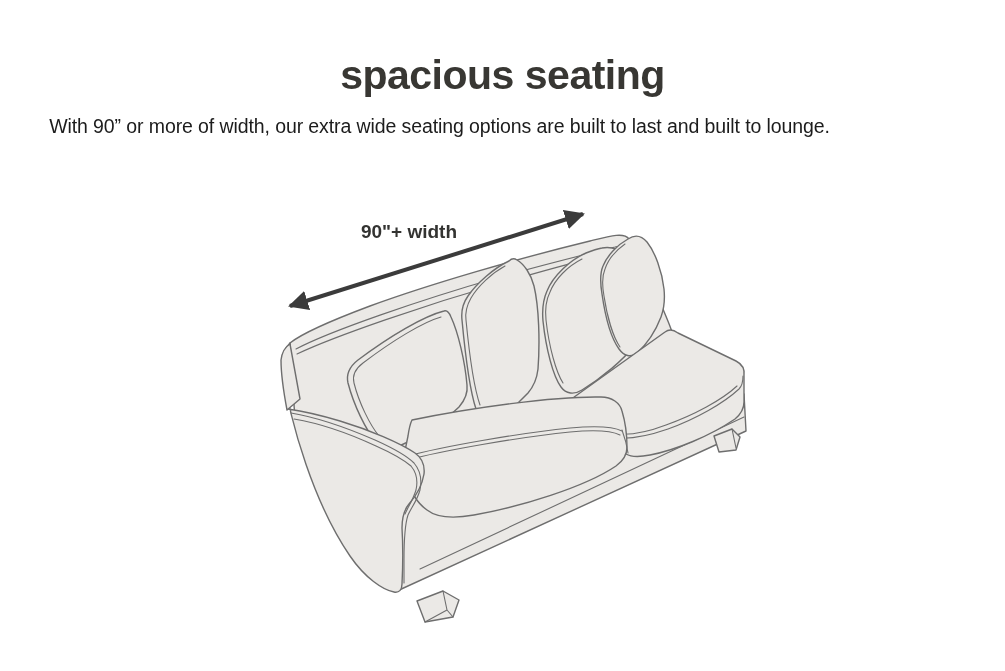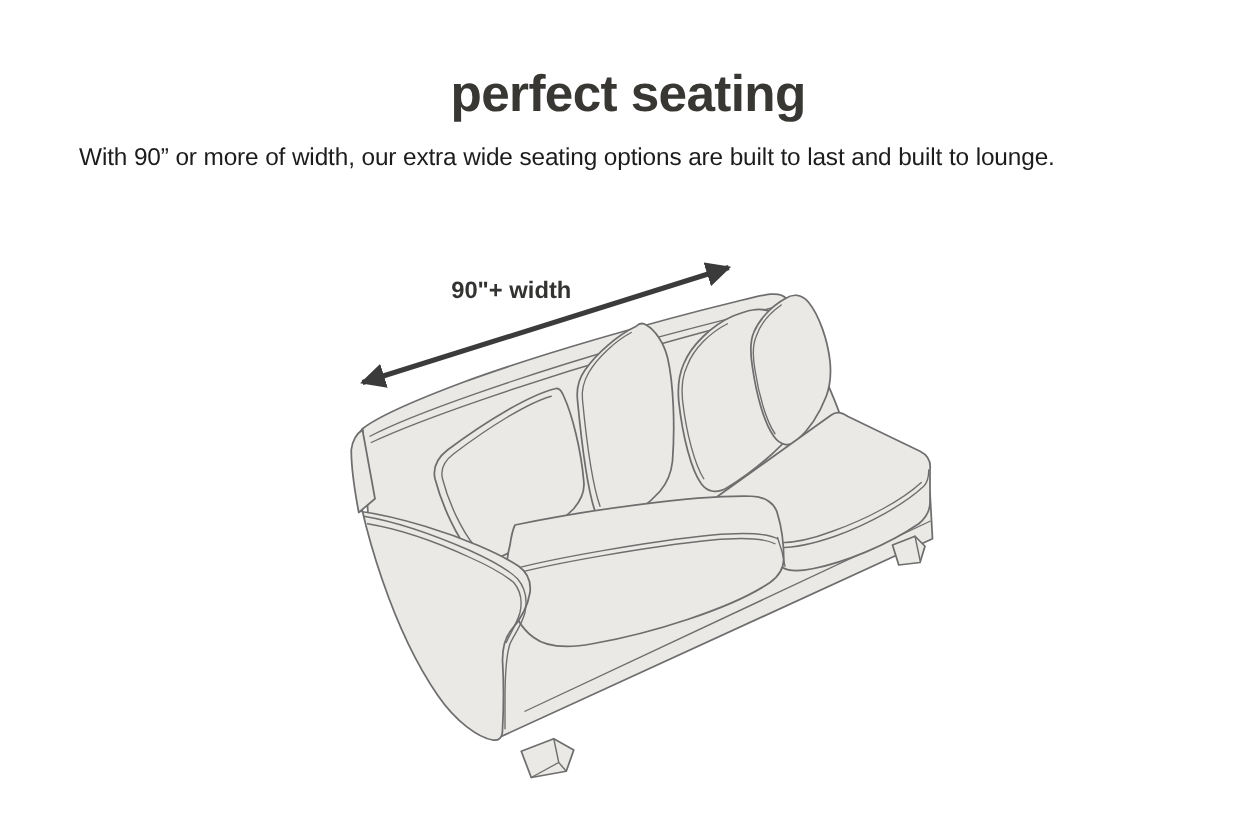--- a/index.html
+++ b/index.html
@@ -20,38 +20,37 @@
     color:#383733;
   }
   .subtitle{
     position:absolute;
     left:0;top:113px;width:879px;
     text-align:center;
     font-size:19.5px;
     line-height:26px;
     letter-spacing:-0.1px;
     color:#1c1c1c;
-    margin-left:14px;
   }
   .figure{
     position:absolute;left:0;top:0;width:1005px;height:671px;
   }
   .dim-label{
     font-family:"Liberation Sans", sans-serif;
     font-size:19px;
     font-weight:700;
     fill:#333331;
   }
 </style>
 </head>
 <body>
 
 <div class="page">
 
-  <div class="title">perfect seating</div>
+  <div class="title">spacious seating</div>
 
   <div class="subtitle">
     <div>With 90” or more of width, our extra wide seating options are built to last and built to lounge.</div>
   </div>
 
   <svg class="figure" width="1005" height="671" viewBox="0 0 1005 671" xmlns="http://www.w3.org/2000/svg">
     <defs>
       <marker id="ah" viewBox="0 0 10 10" refX="9" refY="5" markerWidth="5" markerHeight="5" orient="auto-start-reverse">
         <path d="M0,0 L10,5 L0,10 Z" fill="#3b3b3b"></path>
       </marker>

